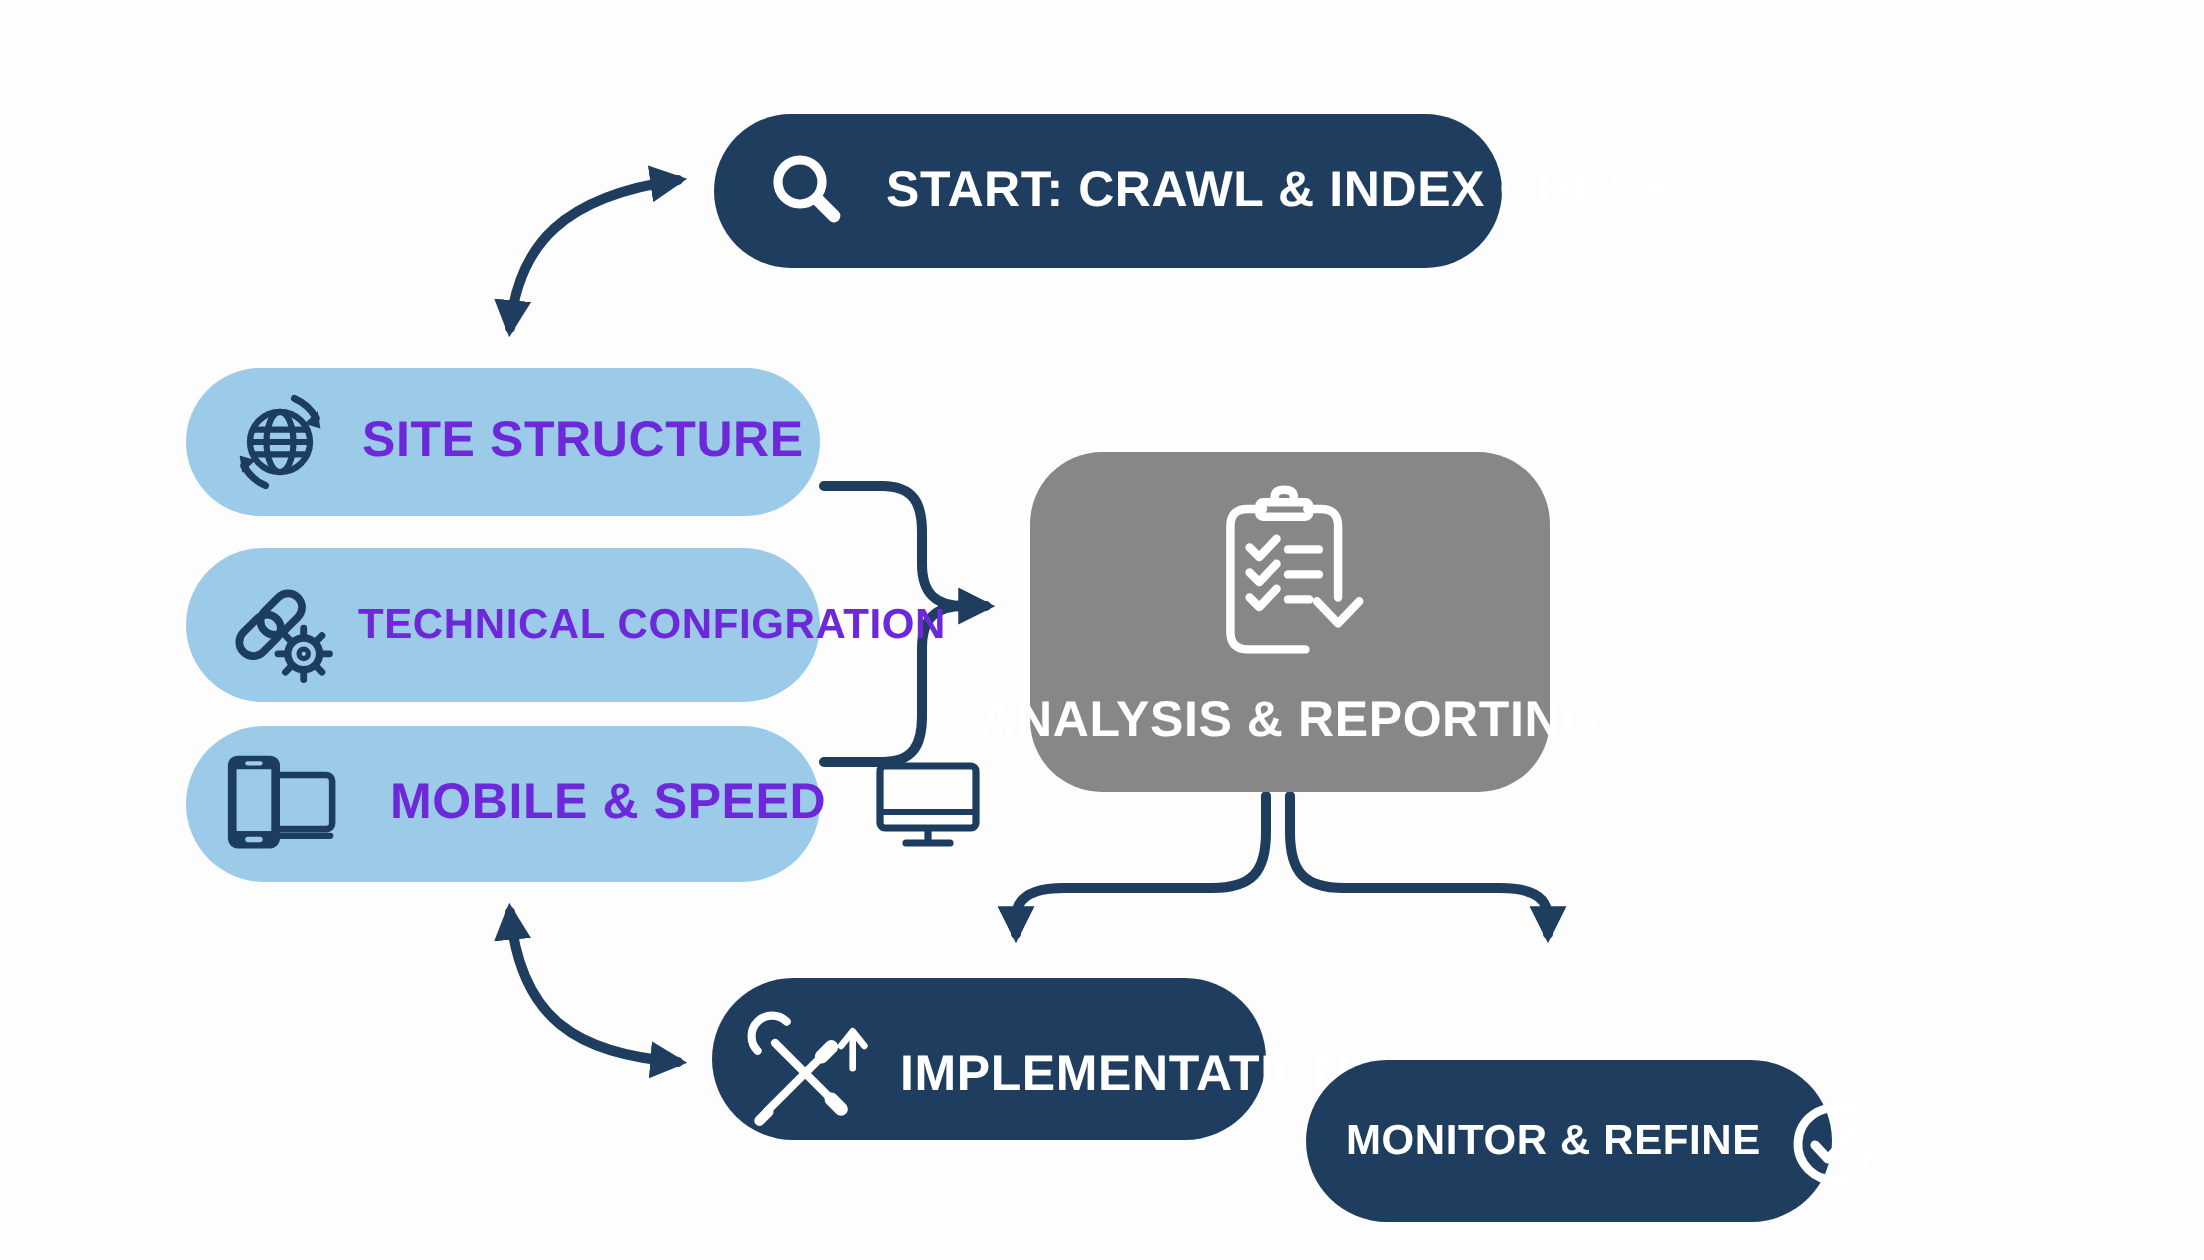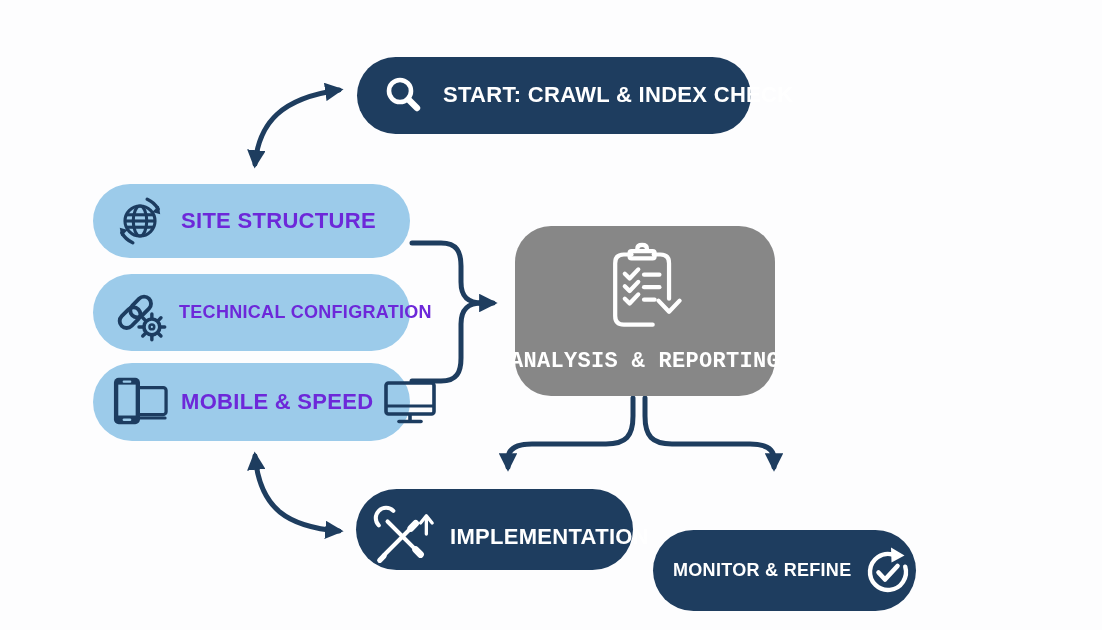--- a/index.html
+++ b/index.html
@@ -8,32 +8,32 @@
     background:#fdfdfe;
     font-family:"Liberation Sans", sans-serif;
   }
   .node{position:absolute;display:flex;align-items:center;box-sizing:border-box;}
   .pill{border-radius:999px;}
   .navy{background:#1e3d5f;color:#ffffff;}
   .lightblue{background:#9ccbea;color:#6d28d9;}
   .graybox{background:#878787;color:#ffffff;border-radius:36px;}
   .label{
     font-weight:700;letter-spacing:.3px;white-space:nowrap;
-    font-size:22px;line-height:1.1;
+    font-size:25px;line-height:1.1;
   }
-  .label.small{font-size:18px;}
+  .label.small{font-size:21px;}
   .flex1{flex:1;text-align:center;}
   .icon{flex:0 0 auto;display:flex;align-items:center;justify-content:center;}
   svg{display:block;}
   
   #n-start{left:357px;top:57px;width:394px;height:77px;padding:0 22px 0 24px;gap:16px;}
   #n-site{left:93px;top:184px;width:317px;height:74px;padding:0 12px 0 18px;gap:12px;}
   #n-tech{left:93px;top:274px;width:317px;height:77px;padding:0 10px 0 16px;gap:10px;}
-  #n-mobile{left:93px;top:363px;width:317px;height:78px;padding:0 16px 0 16px;gap:10px;}
-  #n-analysis{left:515px;top:226px;width:260px;height:170px;flex-direction:column;justify-content:flex-start;align-items:center;padding:16px 10px 22px;font-family:Liberation Mono, monospace;}
+  #n-mobile{left:93px;top:363px;width:317px;height:78px;padding:0 16px 0 16px;gap:24px;}
+  #n-analysis{left:515px;top:226px;width:260px;height:170px;flex-direction:column;justify-content:flex-start;align-items:center;padding:16px 10px 22px;}
   #n-analysis .label{margin-top:auto;}
   #n-impl{left:356px;top:489px;width:277px;height:81px;padding:16px 18px 0 16px;gap:12px;}
   #n-monitor{left:653px;top:489px;width:263px;height:81px;padding:0 14px 0 20px;gap:10px;margin-top:41px;}
   .edges{position:absolute;left:0;top:0;pointer-events:none;}
 </style>
 </head>
 <body>
 
 <div class="stage">
 

